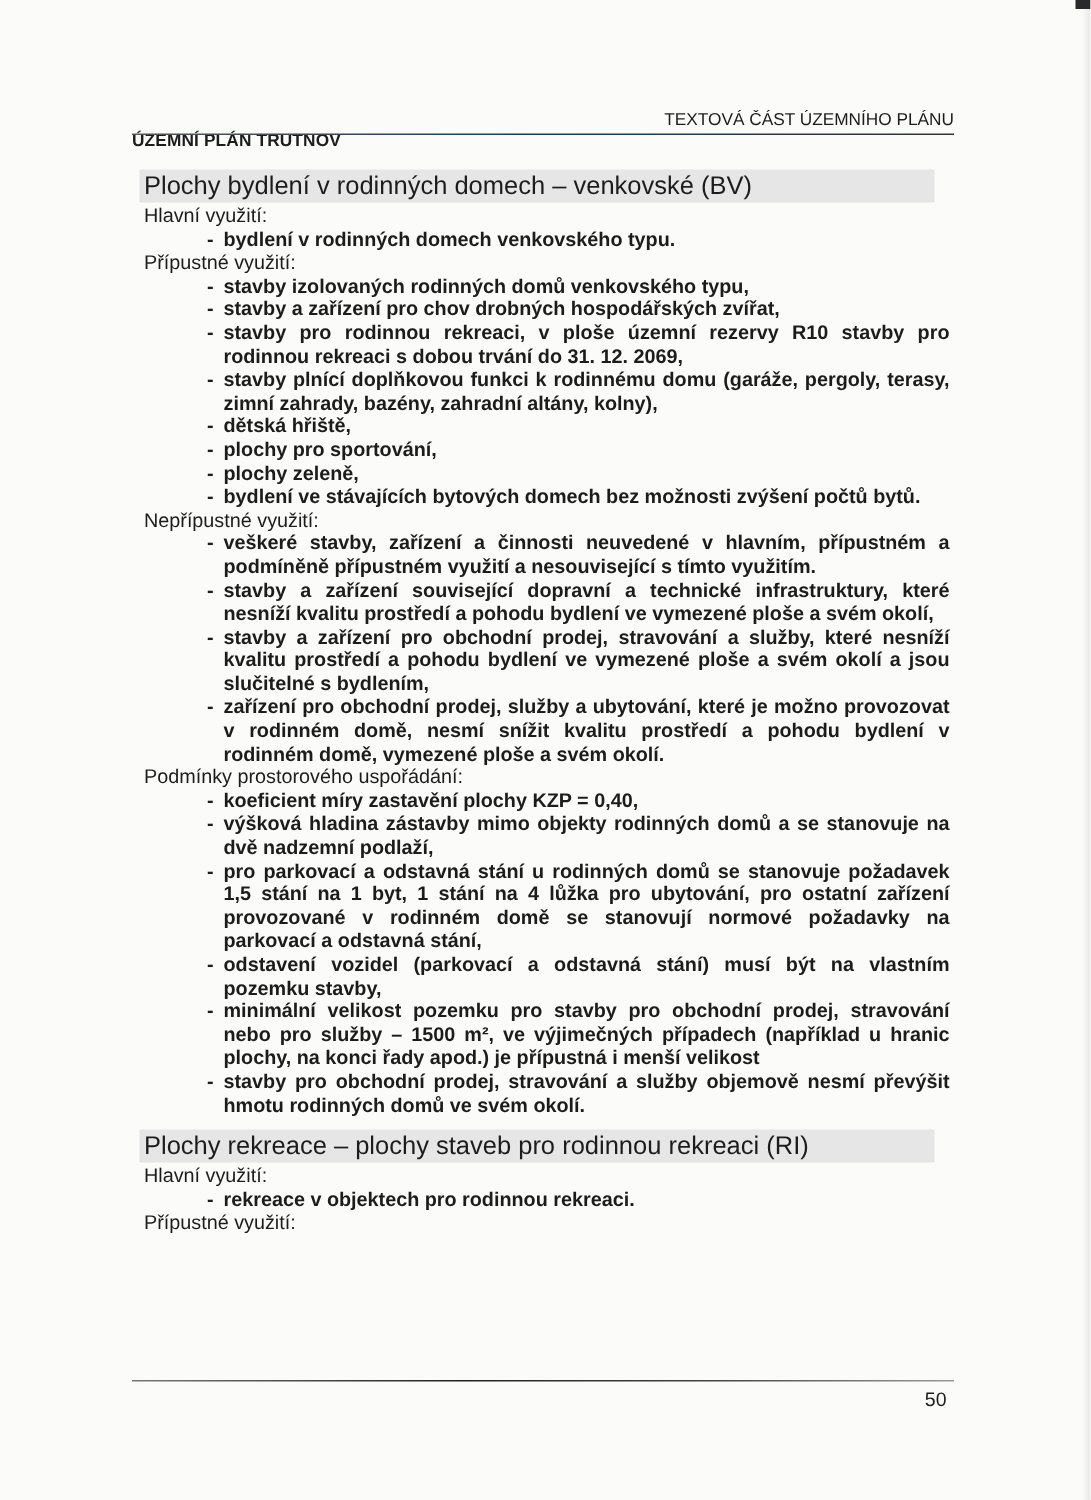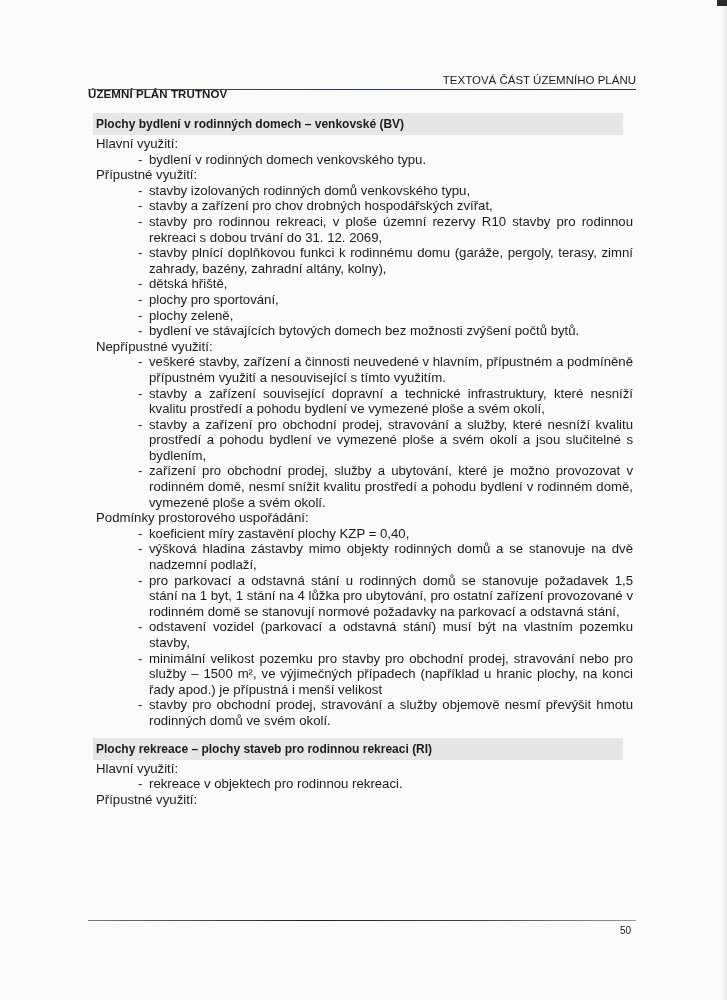--- a/index.html
+++ b/index.html
@@ -9,29 +9,29 @@
   }
   .edge-mark { position:absolute; right:0; top:0; width:10px; height:6px; background:#2a2a2a; }
   .edge-shadow { position:absolute; right:0; top:0; width:6px; height:1000px; background:linear-gradient(to right, #fbfbfa, #e8e8e6); }
   .header { position:absolute; left:88px; top:72px; width:548px; height:18px; }
   .header .left { position:absolute; left:0; top:16px; font-size:11.5px; font-weight:bold; letter-spacing:0.1px; }
   .header .right { position:absolute; right:0; top:2px; font-size:11.5px; font-weight:normal; }
   .header-rule { position:absolute; left:88px; top:89px; width:548px; height:1px; background:linear-gradient(to right,#555,#1f3a55 50%,#333); }
   .content { position:absolute; left:88px; top:113px; width:545px; font-size:13.2px; line-height:15.6px; }
   .section-title {
     background:#e6e6e6; margin-left:5px; width:527px; padding:2px 0 2px 3px;
-    font-weight:bold; font-size:12px; line-height:18px; margin-bottom:1px;
+    font-weight:normal; font-size:17px; line-height:18px; margin-bottom:1px;
   }
   .label { padding-left:8px; }
   ul.items { list-style:none; margin:0; padding:0 0 0 50px; }
-  ul.items li { position:relative; padding-left:11px; text-align:justify; }
+  ul.items li { position:relative; padding-left:11px; text-align:justify;font-weight:bold; }
   ul.items li::before { content:"-"; position:absolute; left:0; top:0; }
   .gap-title { margin-top:9px; }
   .footer-rule { position:absolute; left:88px; top:920px; width:548px; height:1px; background:linear-gradient(to right,#777,#222 40%,#444 70%,#999); }
-  .page-num { position:absolute; right:96px; top:925px; font-size:10px; }
+  .page-num { position:absolute; right:96px; top:925px; font-size:13px; }
 </style>
 </head>
 <body>
 
 <div class="edge-shadow"></div>
 <div class="edge-mark"></div>
 
 <div class="header">
   <span class="left">ÚZEMNÍ PLÁN TRUTNOV</span>
   <span class="right">TEXTOVÁ ČÁST ÚZEMNÍHO PLÁNU</span>

